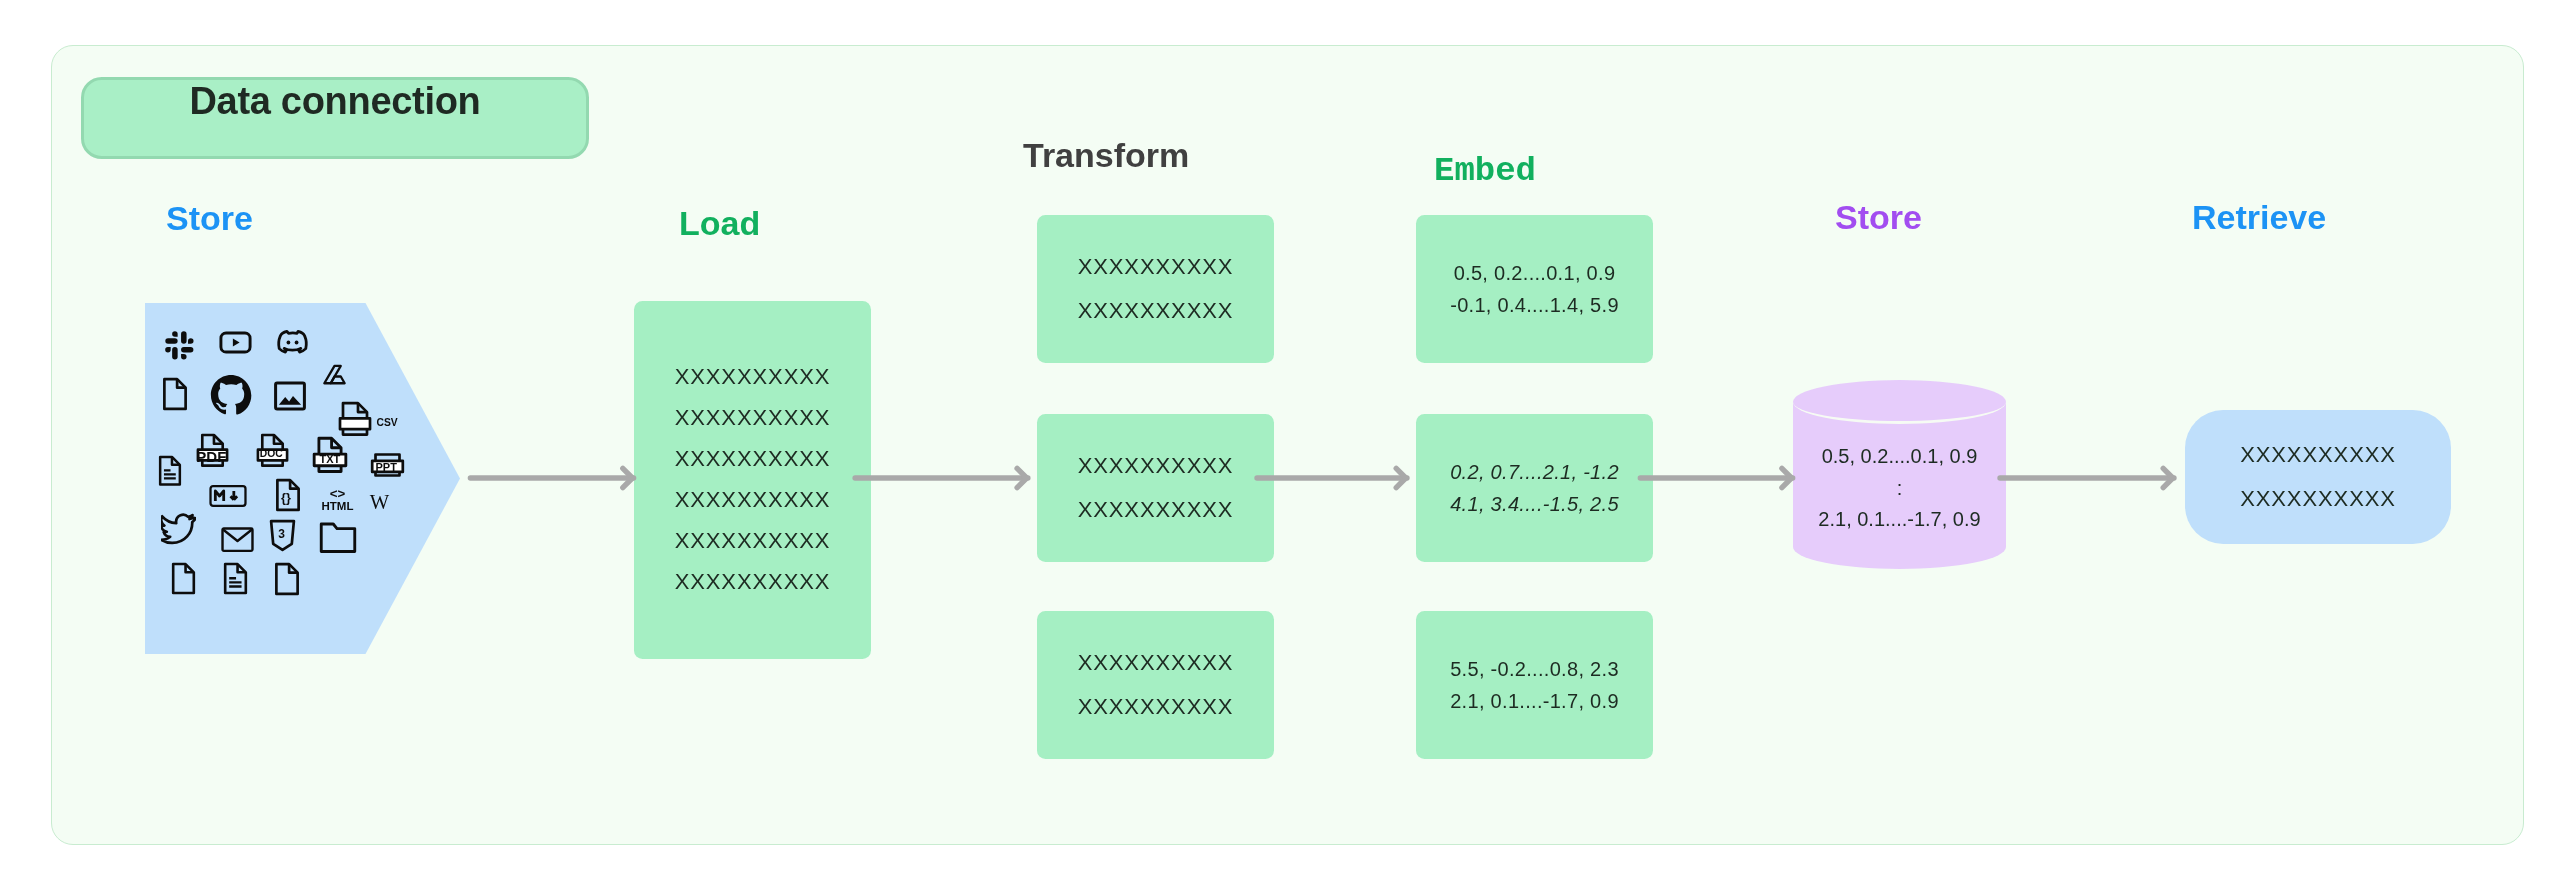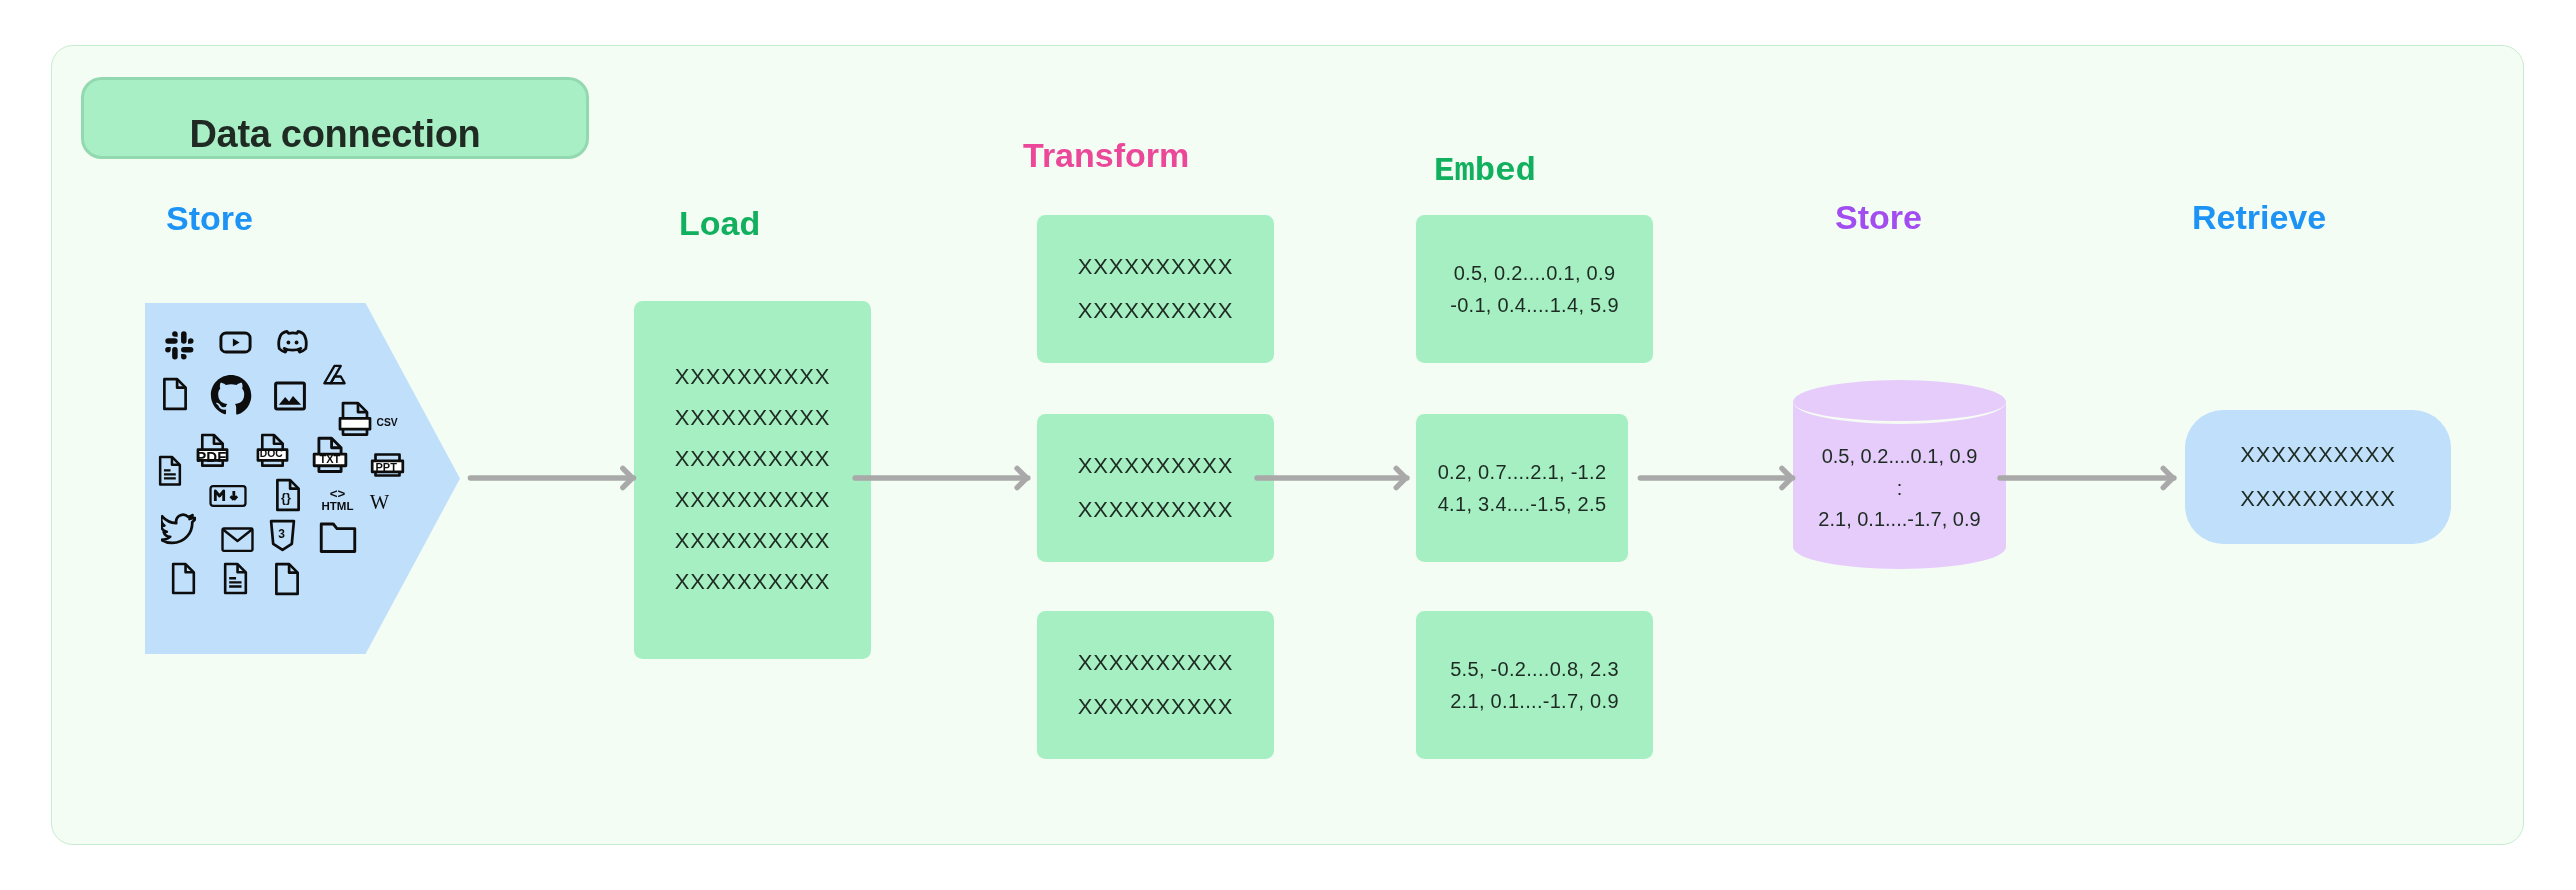--- a/index.html
+++ b/index.html
@@ -27,21 +27,21 @@
 
   
   .title-pill{
     position:absolute;
     left:81px;top:77px;
     width:508px;height:82px;
     background:#a9efc6;
     border:3.6px solid #93d9b0;
     border-radius:20.6px;
     box-sizing:border-box;
-    display:flex;align-items:flex-end;justify-content:center;
+    display:flex;align-items:flex-start;justify-content:center;
   }
   .title-pill span{
     font-size:38px;font-weight:bold;color:#1f2a23;
     letter-spacing:-0.3px;
   }
 
   
   .stage-label{
     position:absolute;
     font-size:34px;font-weight:bold;
@@ -102,21 +102,21 @@
 
   #box-load{left:626px;top:301px;width:237px;height:358px;}
   #box-load .line{line-height:1.86;}
 
   #box-t1{left:1029px;top:215px;width:237px;height:148px;}
   #box-t2{left:1029px;top:414px;width:237px;height:148px;}
   #box-t3{left:1029px;top:611px;width:237px;height:148px;}
   #box-t1 .line,#box-t2 .line,#box-t3 .line{line-height:2.0;}
 
   #box-e1{left:1408px;top:215px;width:237px;height:148px;}
-  #box-e2{left:1408px;top:414px;width:212px;height:148px;}
+  #box-e2{left:1408px;top:414px;width:237px;height:148px;font-style:italic;}
   #box-e3{left:1408px;top:611px;width:237px;height:148px;}
   #box-e1 .line,#box-e2 .line,#box-e3 .line{font-size:20px;line-height:1.62;}
 
   
   .cylinder{
     position:absolute;
     left:1793px;top:380px;
     width:213px;height:211px;
   }
   .cyl-body{
@@ -165,21 +165,21 @@
 <div class="canvas">
 
   <div class="frame"></div>
 
   <div class="title-pill">
     <span>Data connection</span>
   </div>
 
   <div class="stage-label" id="lbl-source" style="color:#1c93f5">Store</div>
   <div class="stage-label" id="lbl-load" style="color:#11b05e">Load</div>
-  <div class="stage-label" id="lbl-transform" style="color:#ec4899">Transform</div>
+  <div class="stage-label" id="lbl-transform" style="color:#404040">Transform</div>
   <div class="stage-label" id="lbl-embed" style="color:#11b05e">Embed</div>
   <div class="stage-label" id="lbl-store" style="color:#a24df0">Store</div>
   <div class="stage-label" id="lbl-retrieve" style="color:#1c93f5">Retrieve</div>
 
   <div class="source-shape"></div>
   <div class="icon-grid">
 
     <div class="ic" style="left:18px;top:25.4px;width:34px;height:34px;">
       <svg width="31.5" height="31.5" viewBox="0 0 24 24" fill="currentColor">
         <path d="M5.1 15.1a2.1 2.1 0 1 1-2.1-2.1h2.1zM6.2 15.1a2.1 2.1 0 0 1 4.2 0v5.2a2.1 2.1 0 1 1-4.2 0zM8.3 5.1A2.1 2.1 0 1 1 10.4 3v2.1zM8.3 6.2a2.1 2.1 0 1 1 0 4.2H3.1a2.1 2.1 0 1 1 0-4.2zM18.3 8.3a2.1 2.1 0 1 1 2.1 2.1h-2.1zM17.2 8.3a2.1 2.1 0 1 1-4.2 0V3.1a2.1 2.1 0 1 1 4.2 0zM15.1 18.3a2.1 2.1 0 1 1-2.1 2.1v-2.1zM15.1 17.2a2.1 2.1 0 1 1 0-4.2h5.2a2.1 2.1 0 1 1 0 4.2z"></path>

